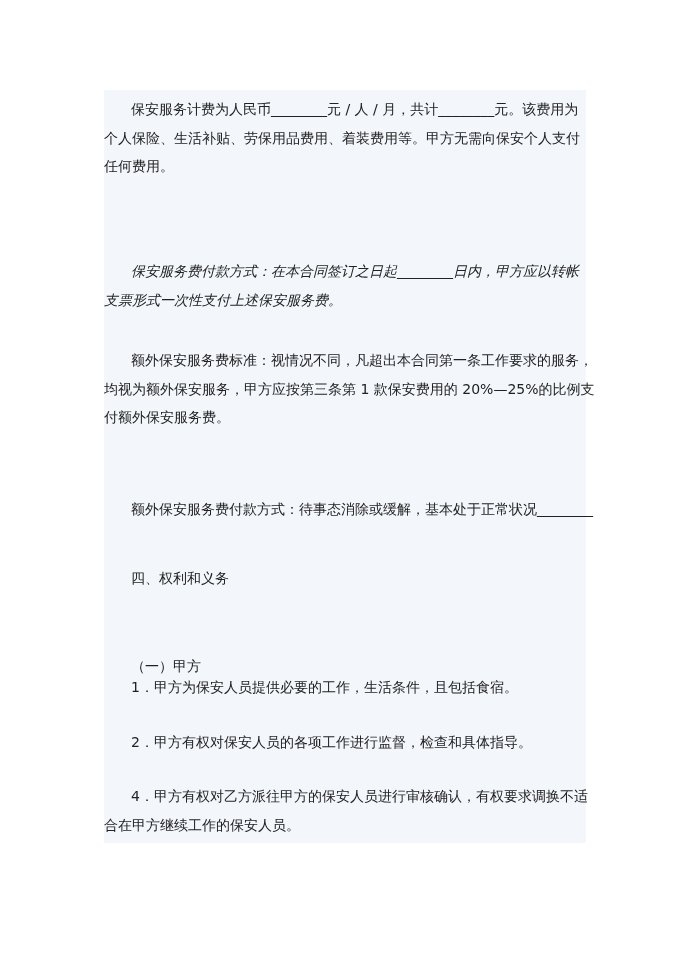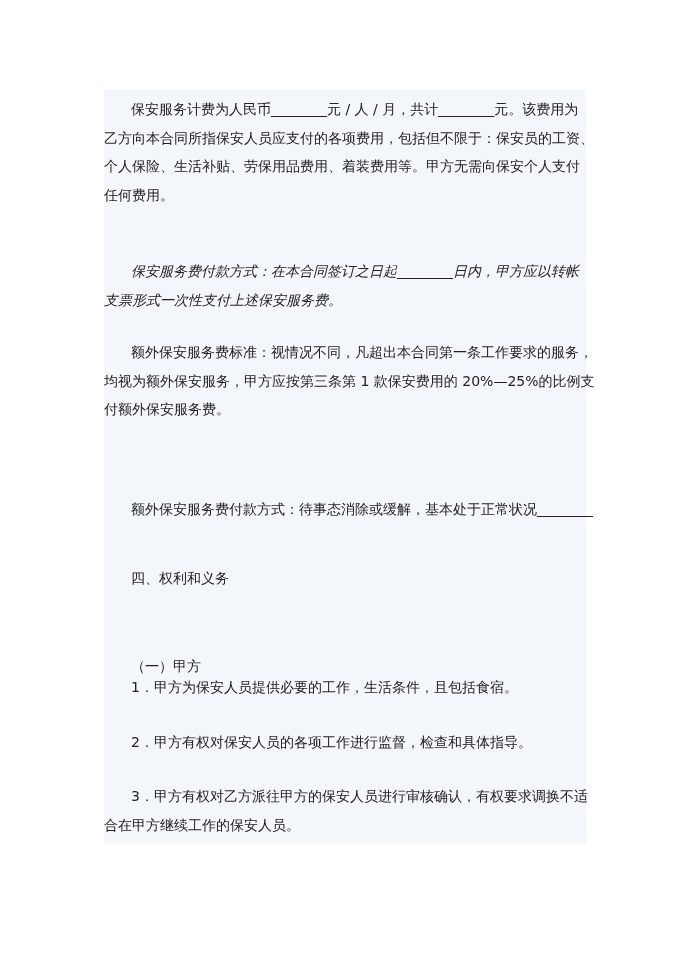--- a/index.html
+++ b/index.html
@@ -40,31 +40,30 @@
       padding-left: 27px;
     }
   </style>
 </head>
 <body>
 
 <div class="panel"></div>
 
 <div class="para" style="top:95px;">
   <span class="line indent">保安服务计费为人民币________元 / 人 / 月，共计________元。该费用为</span>
-  <span class="line">乙方向本合同所指保安人员应支付的各项费用，包括但不限于：保安员的工资、</span>
   <span class="line">个人保险、生活补贴、劳保用品费用、着装费用等。甲方无需向保安个人支付</span>
   <span class="line">任何费用。</span>
 </div>
 
 <div class="para" style="top:257px;font-style:italic;">
   <span class="line indent">保安服务费付款方式：在本合同签订之日起________日内，甲方应以转帐</span>
   <span class="line">支票形式一次性支付上述保安服务费。</span>
 </div>
 
-<div class="para" style="top:338px;">
+<div class="para" style="top:346px;">
   <span class="line indent">额外保安服务费标准：视情况不同，凡超出本合同第一条工作要求的服务，</span>
   <span class="line">均视为额外保安服务，甲方应按第三条第 1 款保安费用的 20%—25%的比例支</span>
   <span class="line">付额外保安服务费。</span>
 </div>
 
 <div class="para" style="top:495px;">
   <span class="line indent">额外保安服务费付款方式：待事态消除或缓解，基本处于正常状况________</span>
 </div>
 
 <div class="para" style="top:564px;">
@@ -77,15 +76,15 @@
 
 <div class="para" style="top:673px;">
   <span class="line indent">1．甲方为保安人员提供必要的工作，生活条件，且包括食宿。</span>
 </div>
 
 <div class="para" style="top:728px;">
   <span class="line indent">2．甲方有权对保安人员的各项工作进行监督，检查和具体指导。</span>
 </div>
 
 <div class="para" style="top:782px;">
-  <span class="line indent">3．甲方有权对乙方派往甲方的保安人员进行审核确认，有权要求调换不适</span>
+  <span class="line indent">4．甲方有权对乙方派往甲方的保安人员进行审核确认，有权要求调换不适</span>
   <span class="line">合在甲方继续工作的保安人员。</span>
 </div>
 
 </body></html>

